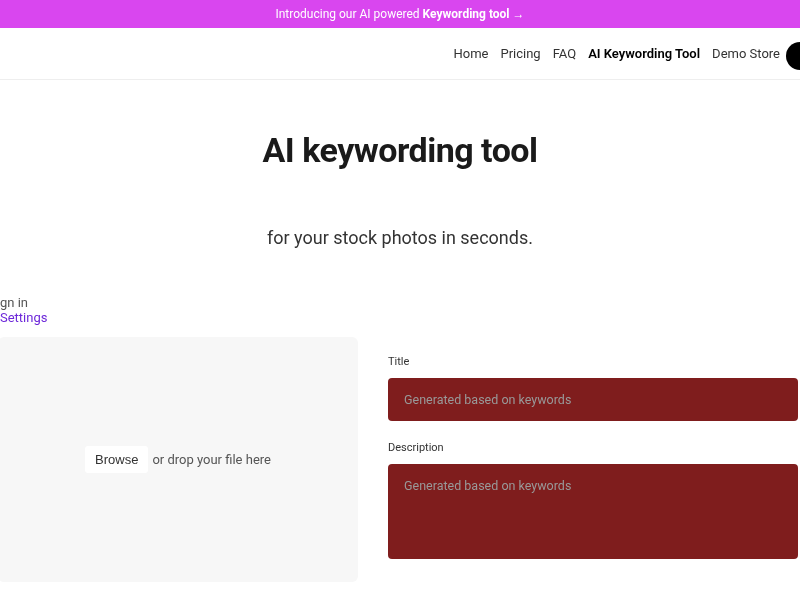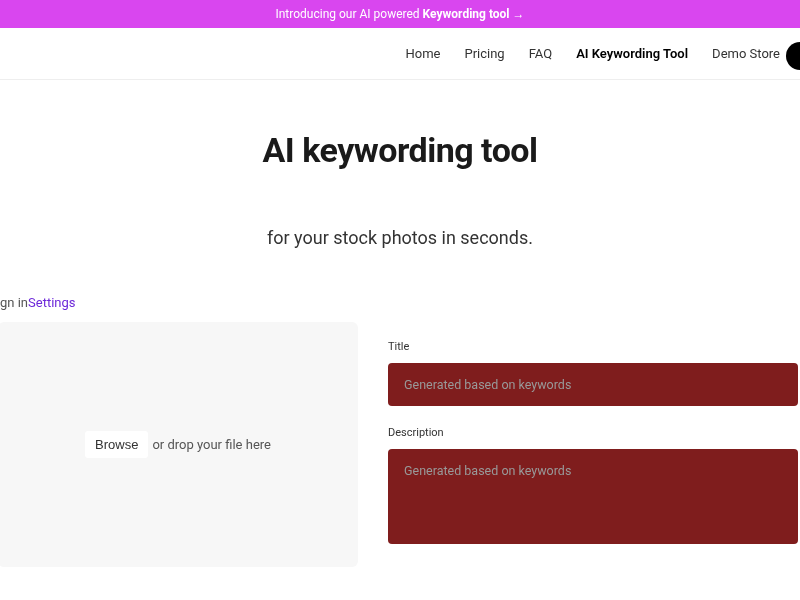--- a/index.html
+++ b/index.html
@@ -21,21 +21,21 @@
     .announcement-bar .bold { font-weight: 700; }
     .header {
       display: flex;
       justify-content: flex-end;
       align-items: center;
       padding: 18px 0;
       border-bottom: 1px solid #eee;
     }
     .nav {
       display: flex;
-      gap: 24px;
+      gap: 12px;
       padding-right: 20px;
     }
     .nav-item {
       font-size: 13px;
       color: #333;
       cursor: pointer;
     }
     .nav-item.active {
       font-weight: 600;
       color: #000;
@@ -63,20 +63,21 @@
       font-size: 18px;
       color: #333;
       line-height: 1.8;
     }
     .toolbar {
       display: flex;
       justify-content: flex-start;
       padding: 0 0 12px;
       font-size: 13px;
       color: #555;
+      flex-direction: column;
     }
     .toolbar-left { padding-left: 0; }
     .toolbar-right { padding-right: 4px; color: #6d28d9; }
     .main-content {
       display: flex;
       gap: 30px;
       padding: 0 0 0 0;
     }
     .upload-panel {
       flex: 0 0 360px;

